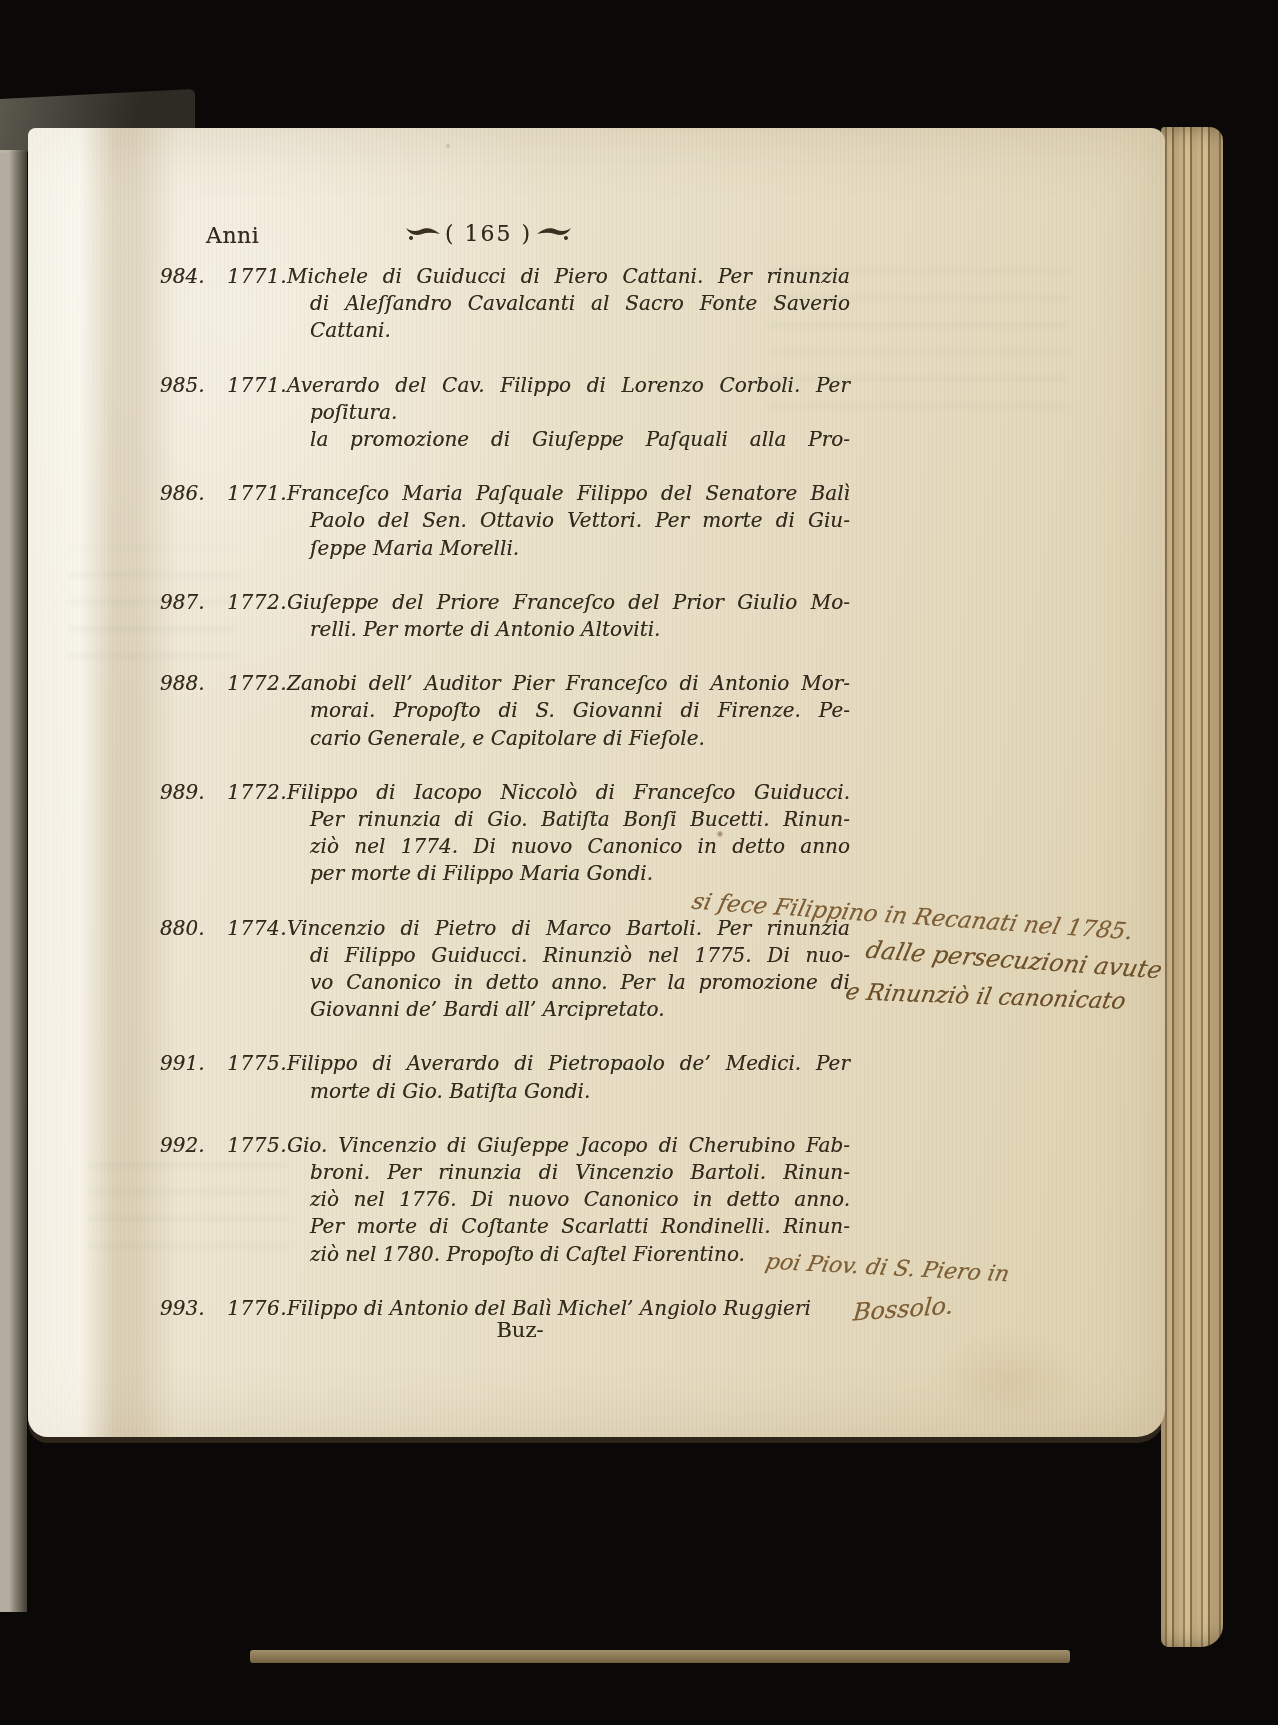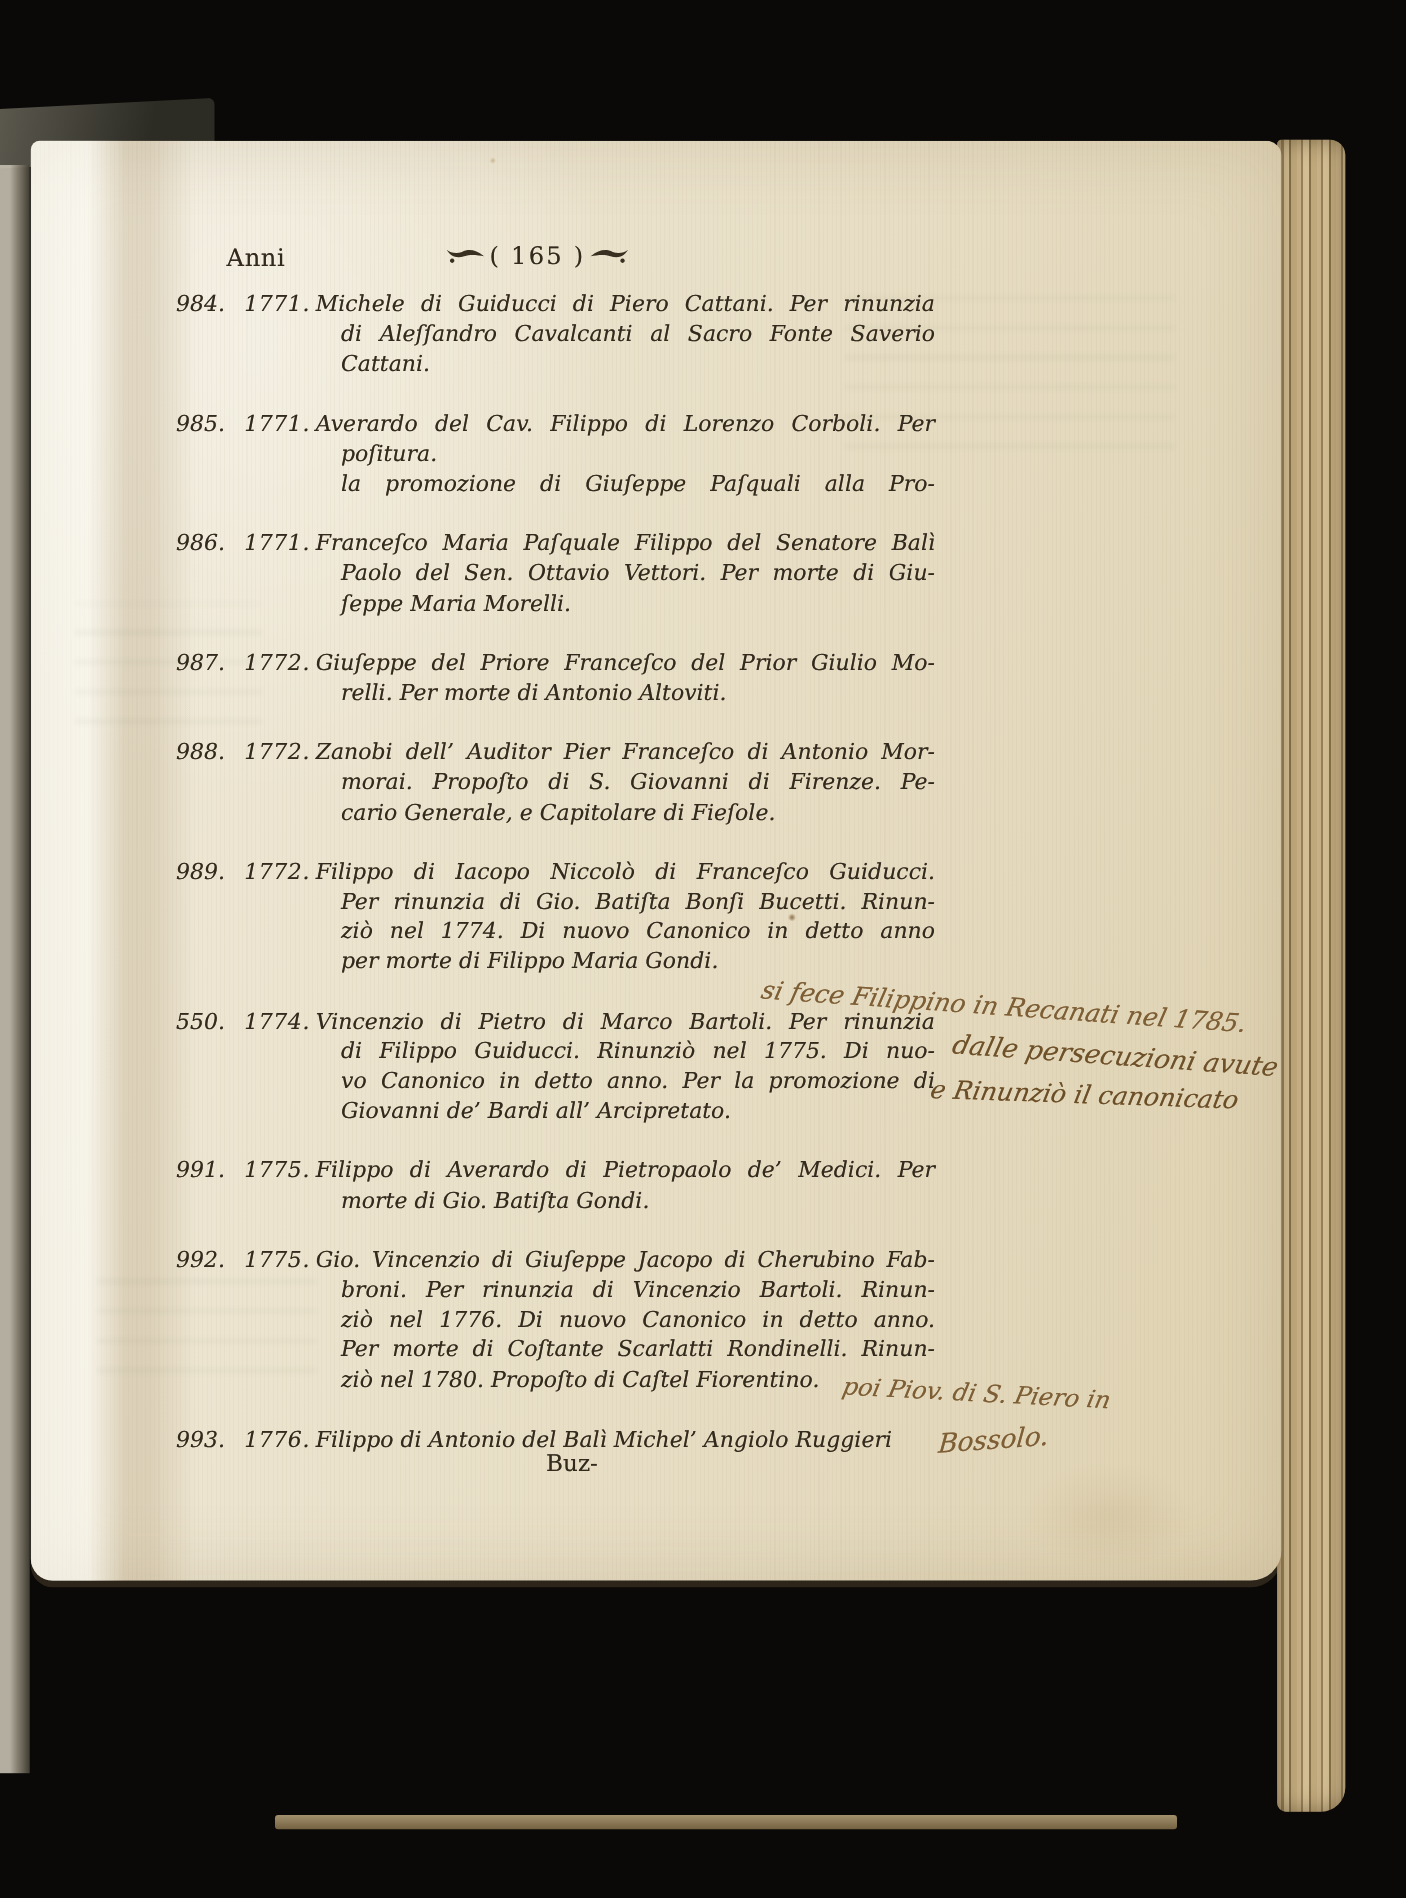--- a/index.html
+++ b/index.html
@@ -47,21 +47,21 @@
     background:linear-gradient(#c9b286,#8e7750); opacity:.8; border-radius:3px; }
   
   .content { position:absolute; left:132px; top:90px; width:692px; color:#332a1e; }
   .pg-header { position:relative; height:45px; font-size:22px; }
   .anni { position:absolute; left:46px; top:5px; letter-spacing:.5px; }
   .folio { position:absolute; left:245px; top:3px; display:flex; align-items:center; gap:4px; }
   .folio .num { font-size:22px; letter-spacing:2px; }
   .entries { font-size:20px; line-height:27.2px;font-style:italic; }
   .entry { display:flex; margin-bottom:27px; }
   .entry .num  { width:62px; flex:none; }
-  .entry .year { width:65px; flex:none; letter-spacing:.5px; }
+  .entry .year { width:65px; flex:none; letter-spacing:.5px;text-align:right; }
   .entry .text { width:563px; flex:none; }
   .line.cont { padding-left:23px; }
   .line.just { text-align:justify; text-align-last:justify; }
   .catchword { margin-top:-31px; text-align:center; position:relative; left:14px;
     font-size:21px; }
   .content, .catchword { text-shadow:0 0 .5px rgba(52,40,22,.55); }
   
   .hand { position:absolute; font-style:italic; color:#7d5e35;
     font-family:"DejaVu Serif", serif; white-space:nowrap;
     text-shadow:0 0 .6px rgba(125,94,53,.6); }
@@ -160,21 +160,21 @@
     <span class="year">1772.</span>
     <span class="text">
             <div class="line just">Filippo di Iacopo Niccolò di Franceſco Guiducci.</div>
             <div class="line cont just">Per rinunzia di Gio. Batiſta Bonſi Bucetti. Rinun-</div>
             <div class="line cont just">ziò nel 1774. Di nuovo Canonico in detto anno</div>
             <div class="line cont">per morte di Filippo Maria Gondi.</div>
           </span>
   </div>
 
   <div class="entry">
-    <span class="num">550.</span>
+    <span class="num">880.</span>
     <span class="year">1774.</span>
     <span class="text">
             <div class="line just">Vincenzio di Pietro di Marco Bartoli. Per rinunzia</div>
             <div class="line cont just">di Filippo Guiducci. Rinunziò nel 1775. Di nuo-</div>
             <div class="line cont just">vo Canonico in detto anno. Per la promozione di</div>
             <div class="line cont">Giovanni de’ Bardi all’ Arcipretato.</div>
           </span>
   </div>
 
   <div class="entry">

